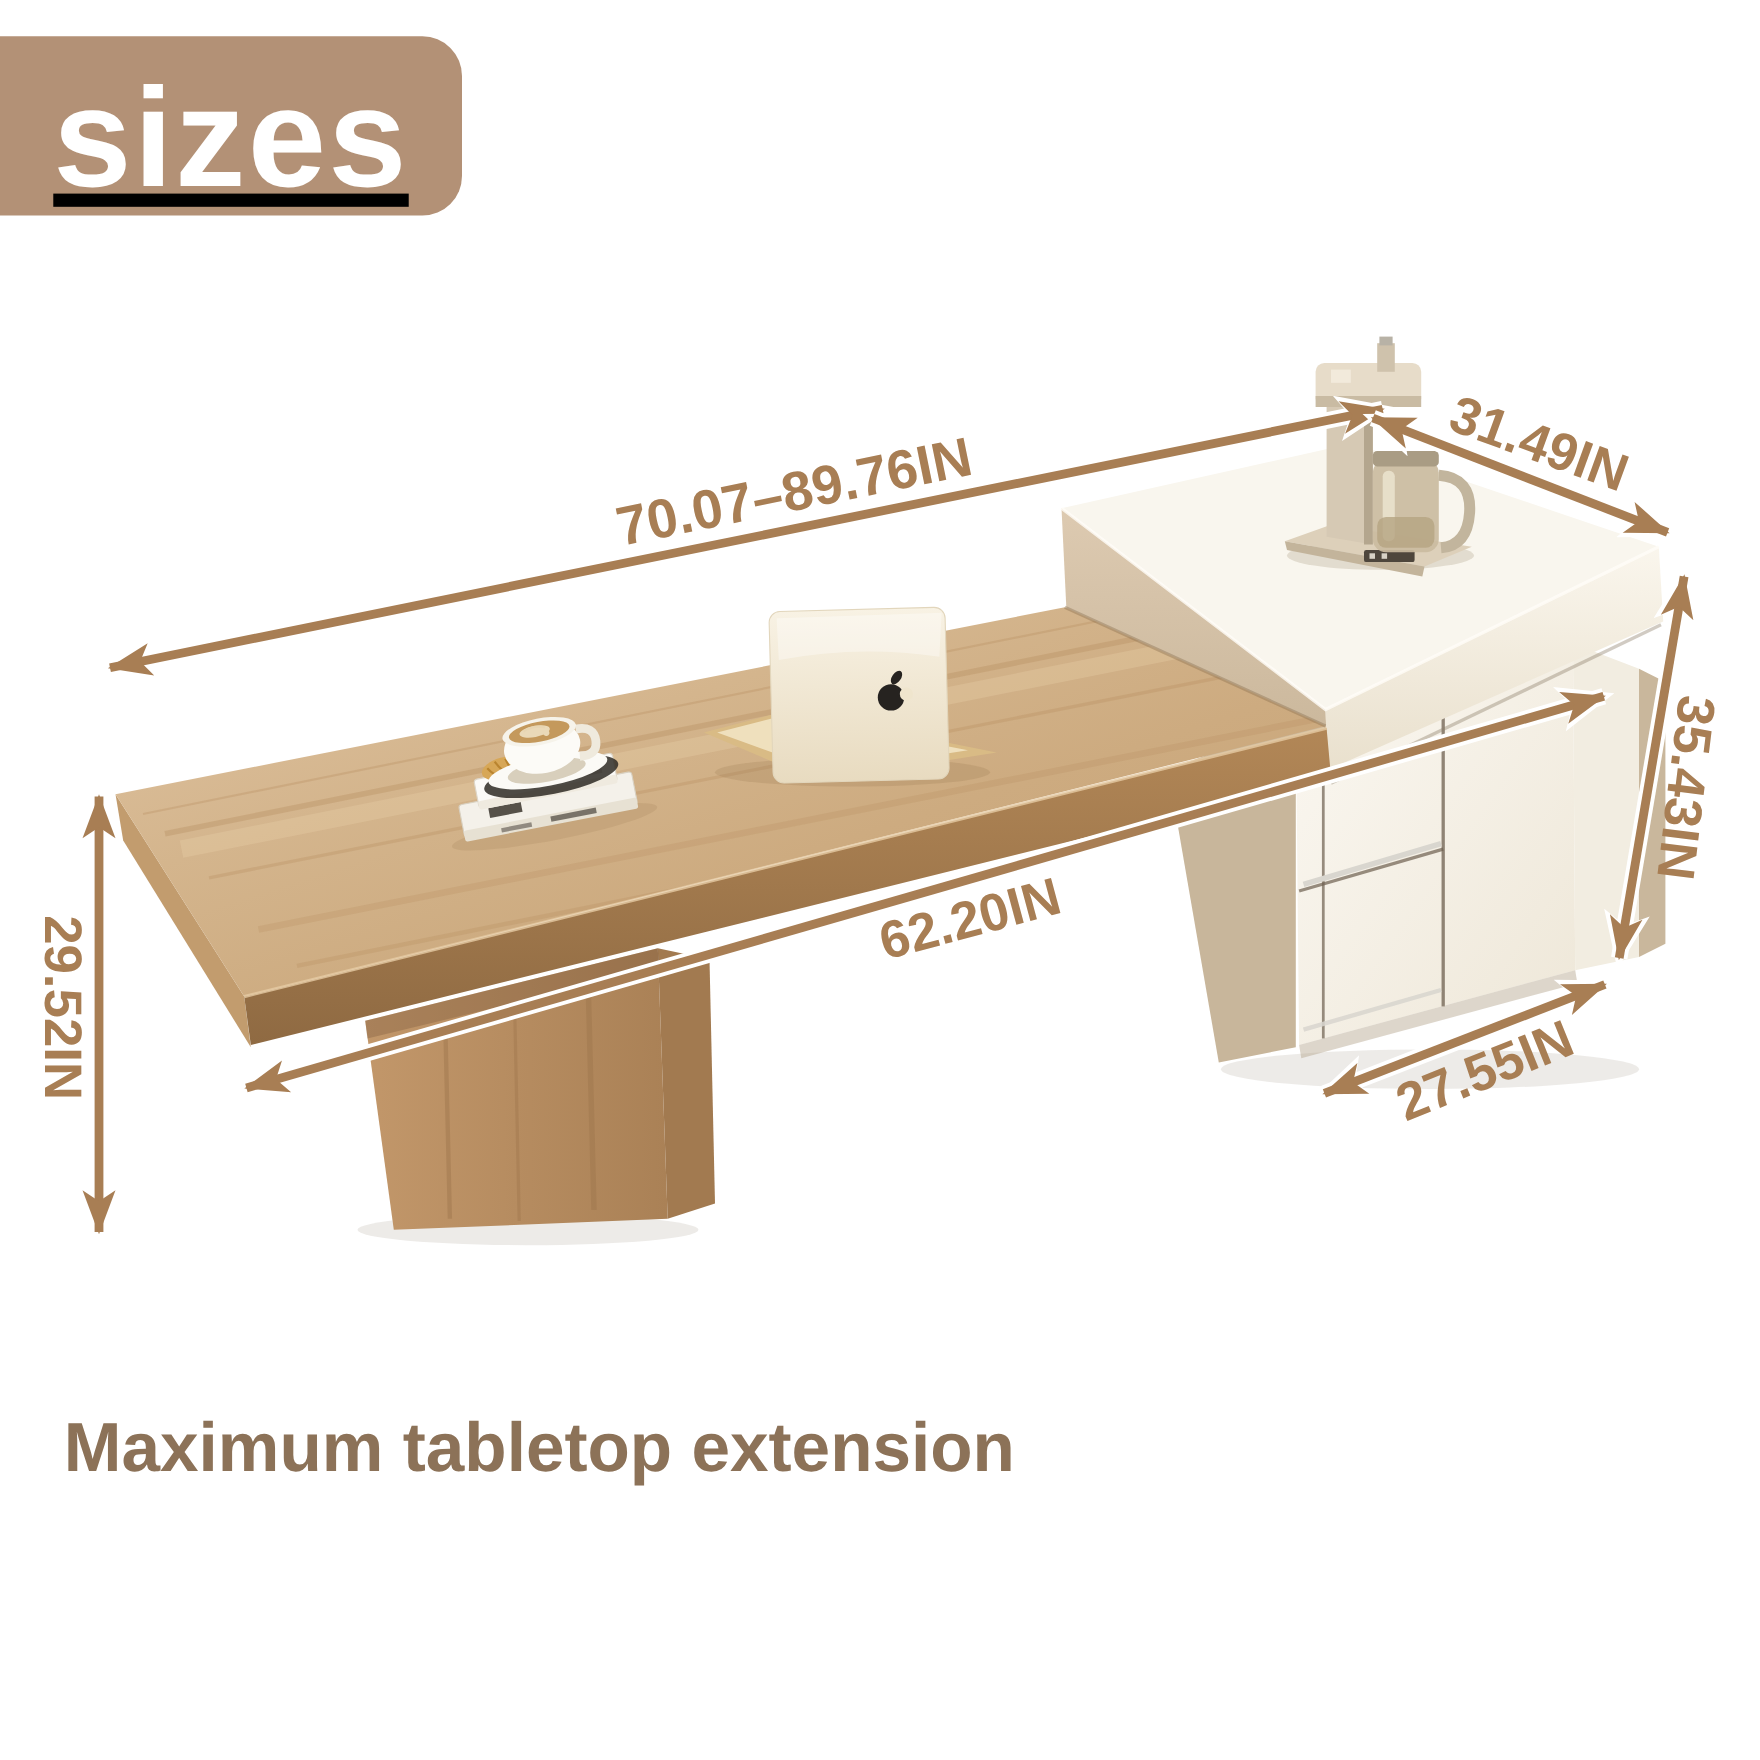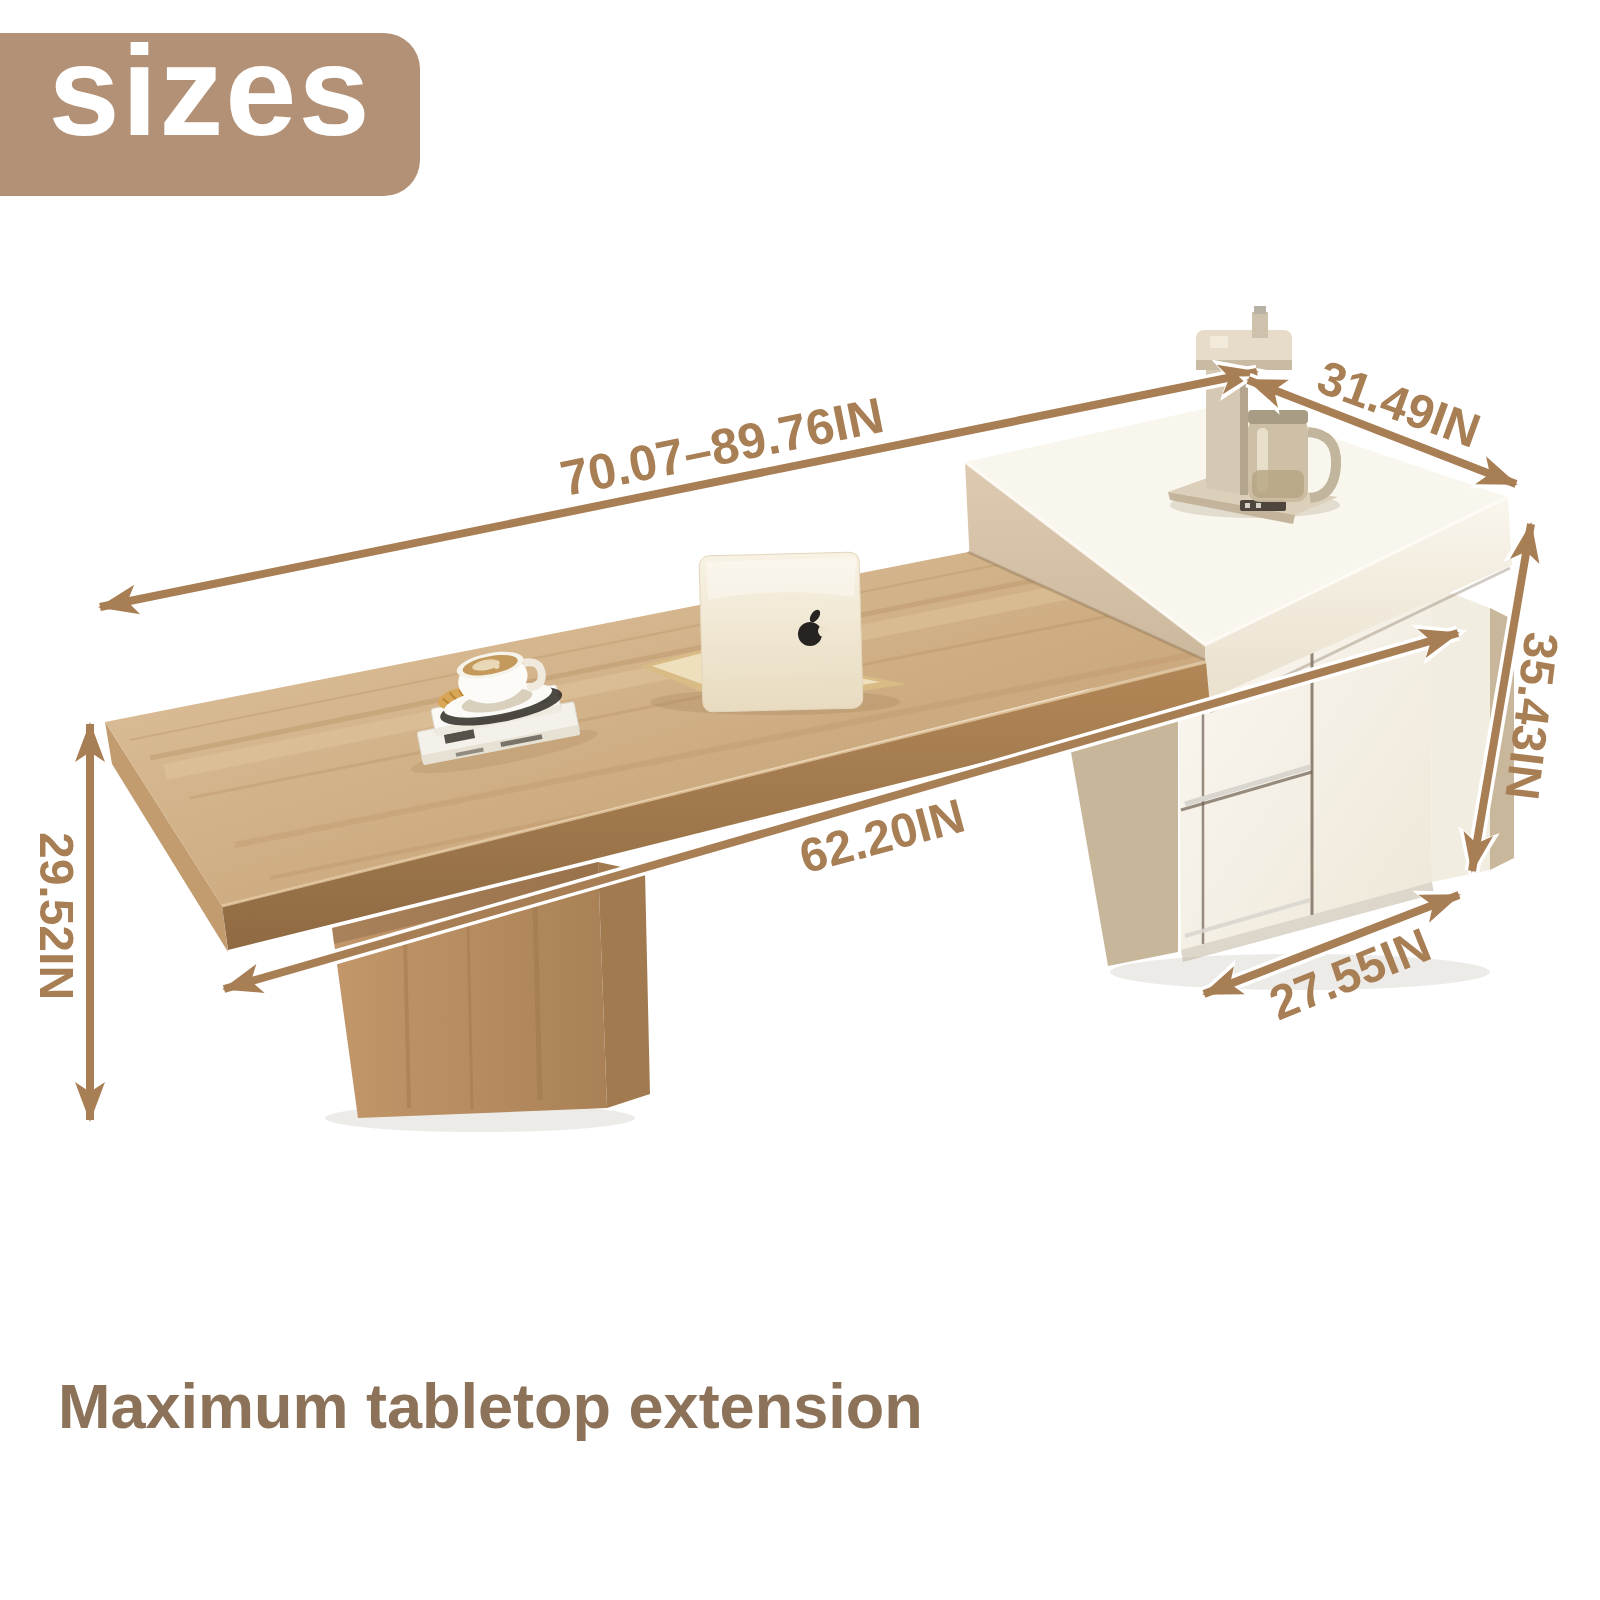--- a/index.html
+++ b/index.html
@@ -1,35 +1,35 @@
 <!DOCTYPE html>
 <html><head>
 <meta charset="utf-8">
 <style>
   html,body{margin:0;padding:0;background:#ffffff;}
   .canvas{position:relative;width:1600px;height:1600px;background:#ffffff;overflow:hidden;
           font-family:"Liberation Sans", sans-serif;}
   
   .badge{position:absolute;left:0;top:33px;width:420px;height:163px;background:#b39176;
-         border-radius:0 36px 36px 0;display:flex;align-items:flex-start;justify-content:center;}
+         border-radius:0 36px 36px 0;display:flex;align-items:flex-end;justify-content:center;text-decoration:underline;}
   .badge span{color:#ffffff;font-size:128px;font-weight:700;letter-spacing:2px;line-height:1;
               transform:translateY(-6px);}
   
   .scene{position:absolute;left:0;top:0;}
   
   .dim{position:absolute;color:#a87e54;font-weight:700;font-size:48px;white-space:nowrap;
        transform:translate(-50%,-50%) rotate(var(--r));}
   .dim-a{left:722px;top:447px;--r:-11.5deg;font-size:50px;}
   .dim-b{left:1399px;top:404px;--r:20deg;}
   .dim-c{left:1532px;top:716px;--r:97deg;}
   .dim-d{left:882px;top:836px;--r:-15deg;}
   .dim-e{left:56px;top:916px;--r:90deg;}
   .dim-f{left:1350px;top:974px;--r:-22deg;}
   
-  .caption{position:absolute;left:58px;top:1362px;color:#8c7258;font-weight:700;
+  .caption{position:absolute;left:58px;top:1272px;color:#8c7258;font-weight:700;
            font-size:63px;line-height:1.40;letter-spacing:0;}
   
   .aw{stroke:#ffffff;stroke-width:15;fill:none;}
   .ab{stroke:#a87e54;stroke-width:8;fill:none;}
 </style>
 </head>
 <body>
 
 <div class="canvas">
 

